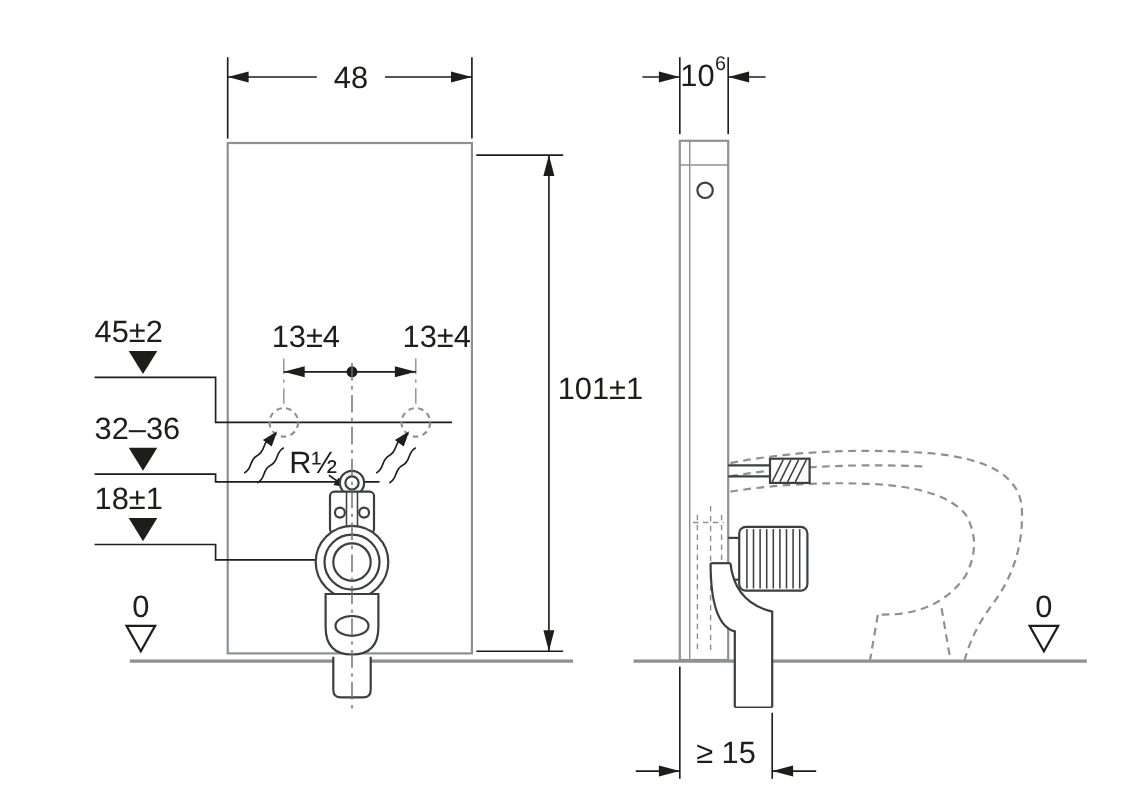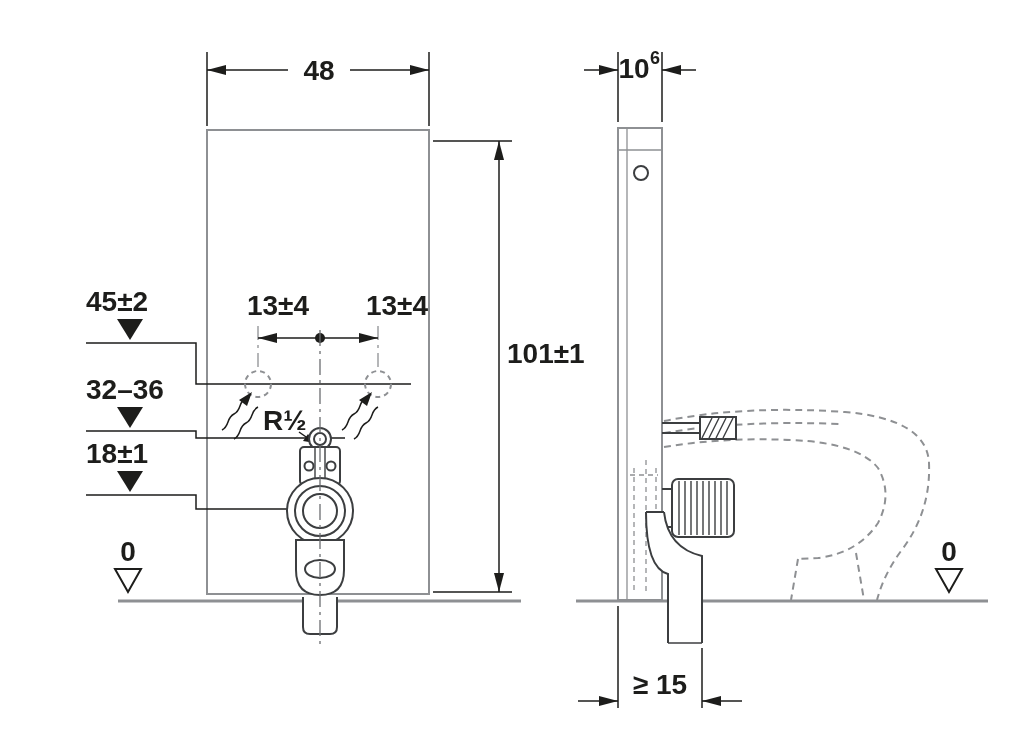--- a/index.html
+++ b/index.html
@@ -2,21 +2,21 @@
 <html style="--ink: #1d1d1b; --dark: #3c3e40; --gray: #8e9093; --bg: #ffffff;"><head>
 <meta charset="utf-8">
 <style>
   :root{
     --ink:#1d1d1b;
     --dark:#3c3e40;
     --gray:#8e9093;
     --bg:#ffffff;
   }
   html,body{margin:0;padding:0;background:var(--bg);}
-  .stage{position:relative;width:1024px;height:731px;background:var(--bg);overflow:hidden;font-weight:bold;}
+  .stage{position:relative;width:1024px;height:731px;background:var(--bg);overflow:hidden;}
   svg{position:absolute;inset:0;}
   text{font-family:"Liberation Sans","DejaVu Sans",sans-serif;fill:var(--ink);}
   .t28{font-size:28px;}
   .t18{font-size:18px;}
   .ink{stroke:var(--ink);stroke-width:1.5;fill:none;}
   .ink-fill{fill:var(--ink);stroke:none;}
   .gray{stroke:var(--gray);stroke-width:2;fill:none;}
   .gray-thin{stroke:var(--gray);stroke-width:1.3;fill:none;}
   .gray-thick{stroke:var(--gray);stroke-width:3;fill:none;}
   .dark{stroke:var(--dark);stroke-width:2;fill:none;}

